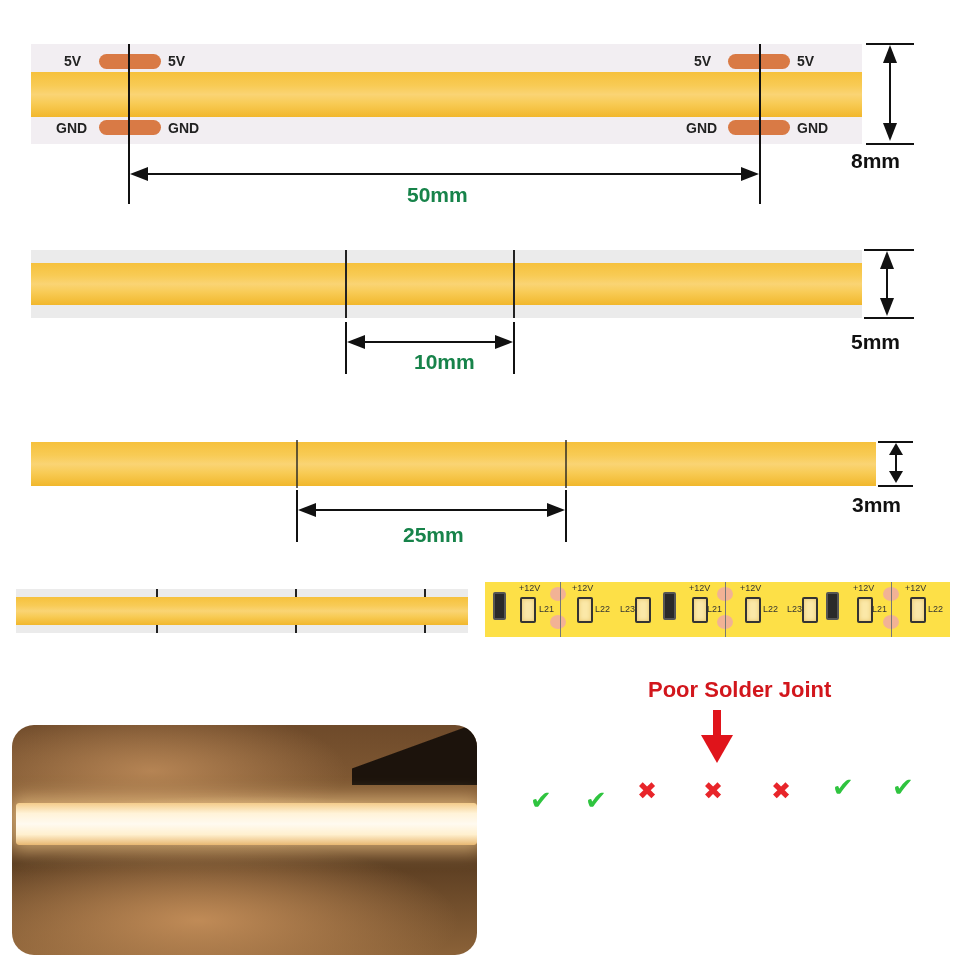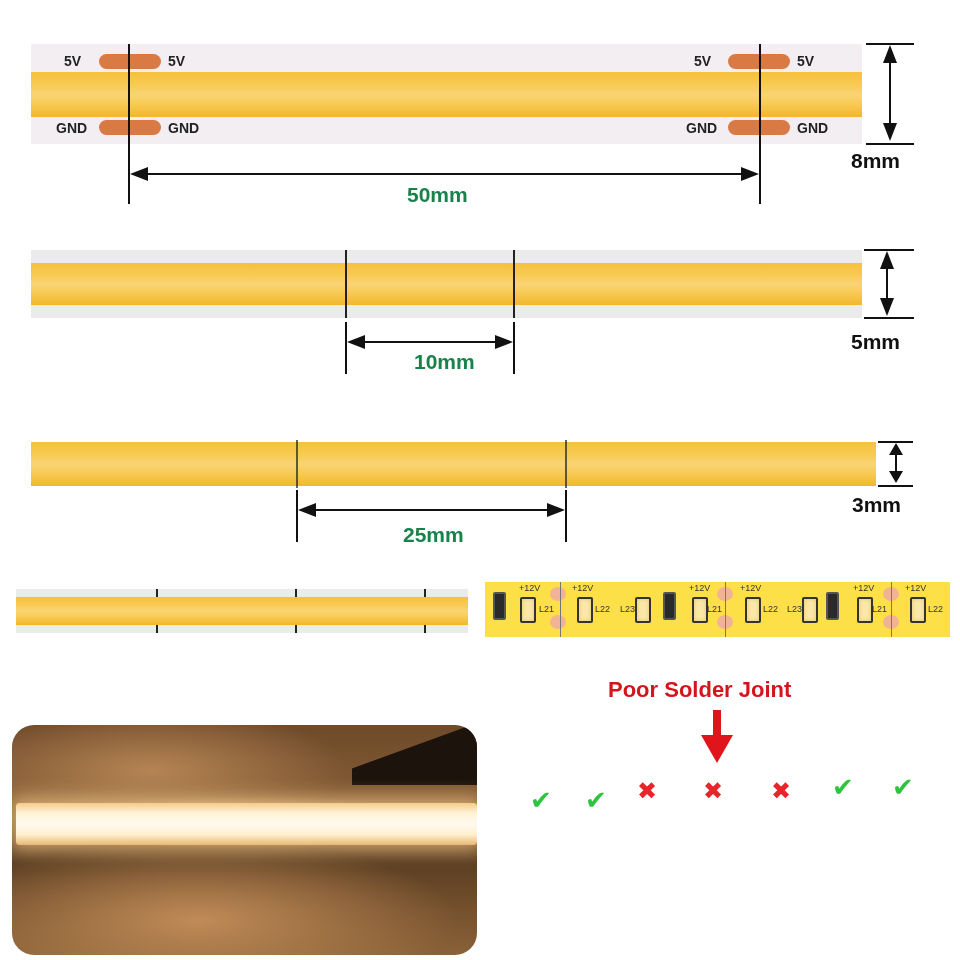--- a/index.html
+++ b/index.html
@@ -18,21 +18,21 @@
   .arrowL{width:0;height:0;border-top:7px solid transparent;border-bottom:7px solid transparent;border-right:18px solid #111;}
   .arrowR{width:0;height:0;border-top:7px solid transparent;border-bottom:7px solid transparent;border-left:18px solid #111;}
   .arrowU{width:0;height:0;border-left:7px solid transparent;border-right:7px solid transparent;border-bottom:18px solid #111;}
   .arrowD{width:0;height:0;border-left:7px solid transparent;border-right:7px solid transparent;border-top:18px solid #111;}
   .pcb{background:#fde047;}
   .led{background:#fbe8a8;border:2px solid #333;border-radius:2px;box-shadow:inset 0 0 4px #e8c46a;}
   .res{background:#2a2a2a;border:2px solid #555;border-radius:2px;}
   .pcb-lbl{font-size:9px;color:#333;}
   .copper{background:#f2b295;border-radius:50%;}
   .photo{border-radius:22px;overflow:hidden;}
-  .red-title{color:#d2161c;font-weight:bold;font-size:22px;}
+  .red-title{color:#d2161c;font-weight:bold;font-size:22px;margin-left:40px;}
   .check{color:#2fc43f;font-weight:bold;font-size:26px;}
   .cross{color:#e8252a;font-weight:bold;font-size:24px;}
 </style>
 </head>
 <body>
 
 <div class="abs" style="left:0;top:11px;width:824px;height:210px;">
   <div class="abs strip-bg" style="left:31px;top:33px;width:831px;height:100px;"></div>
   <div class="abs cob" style="left:31px;top:61px;width:831px;height:45px;"></div>
 

